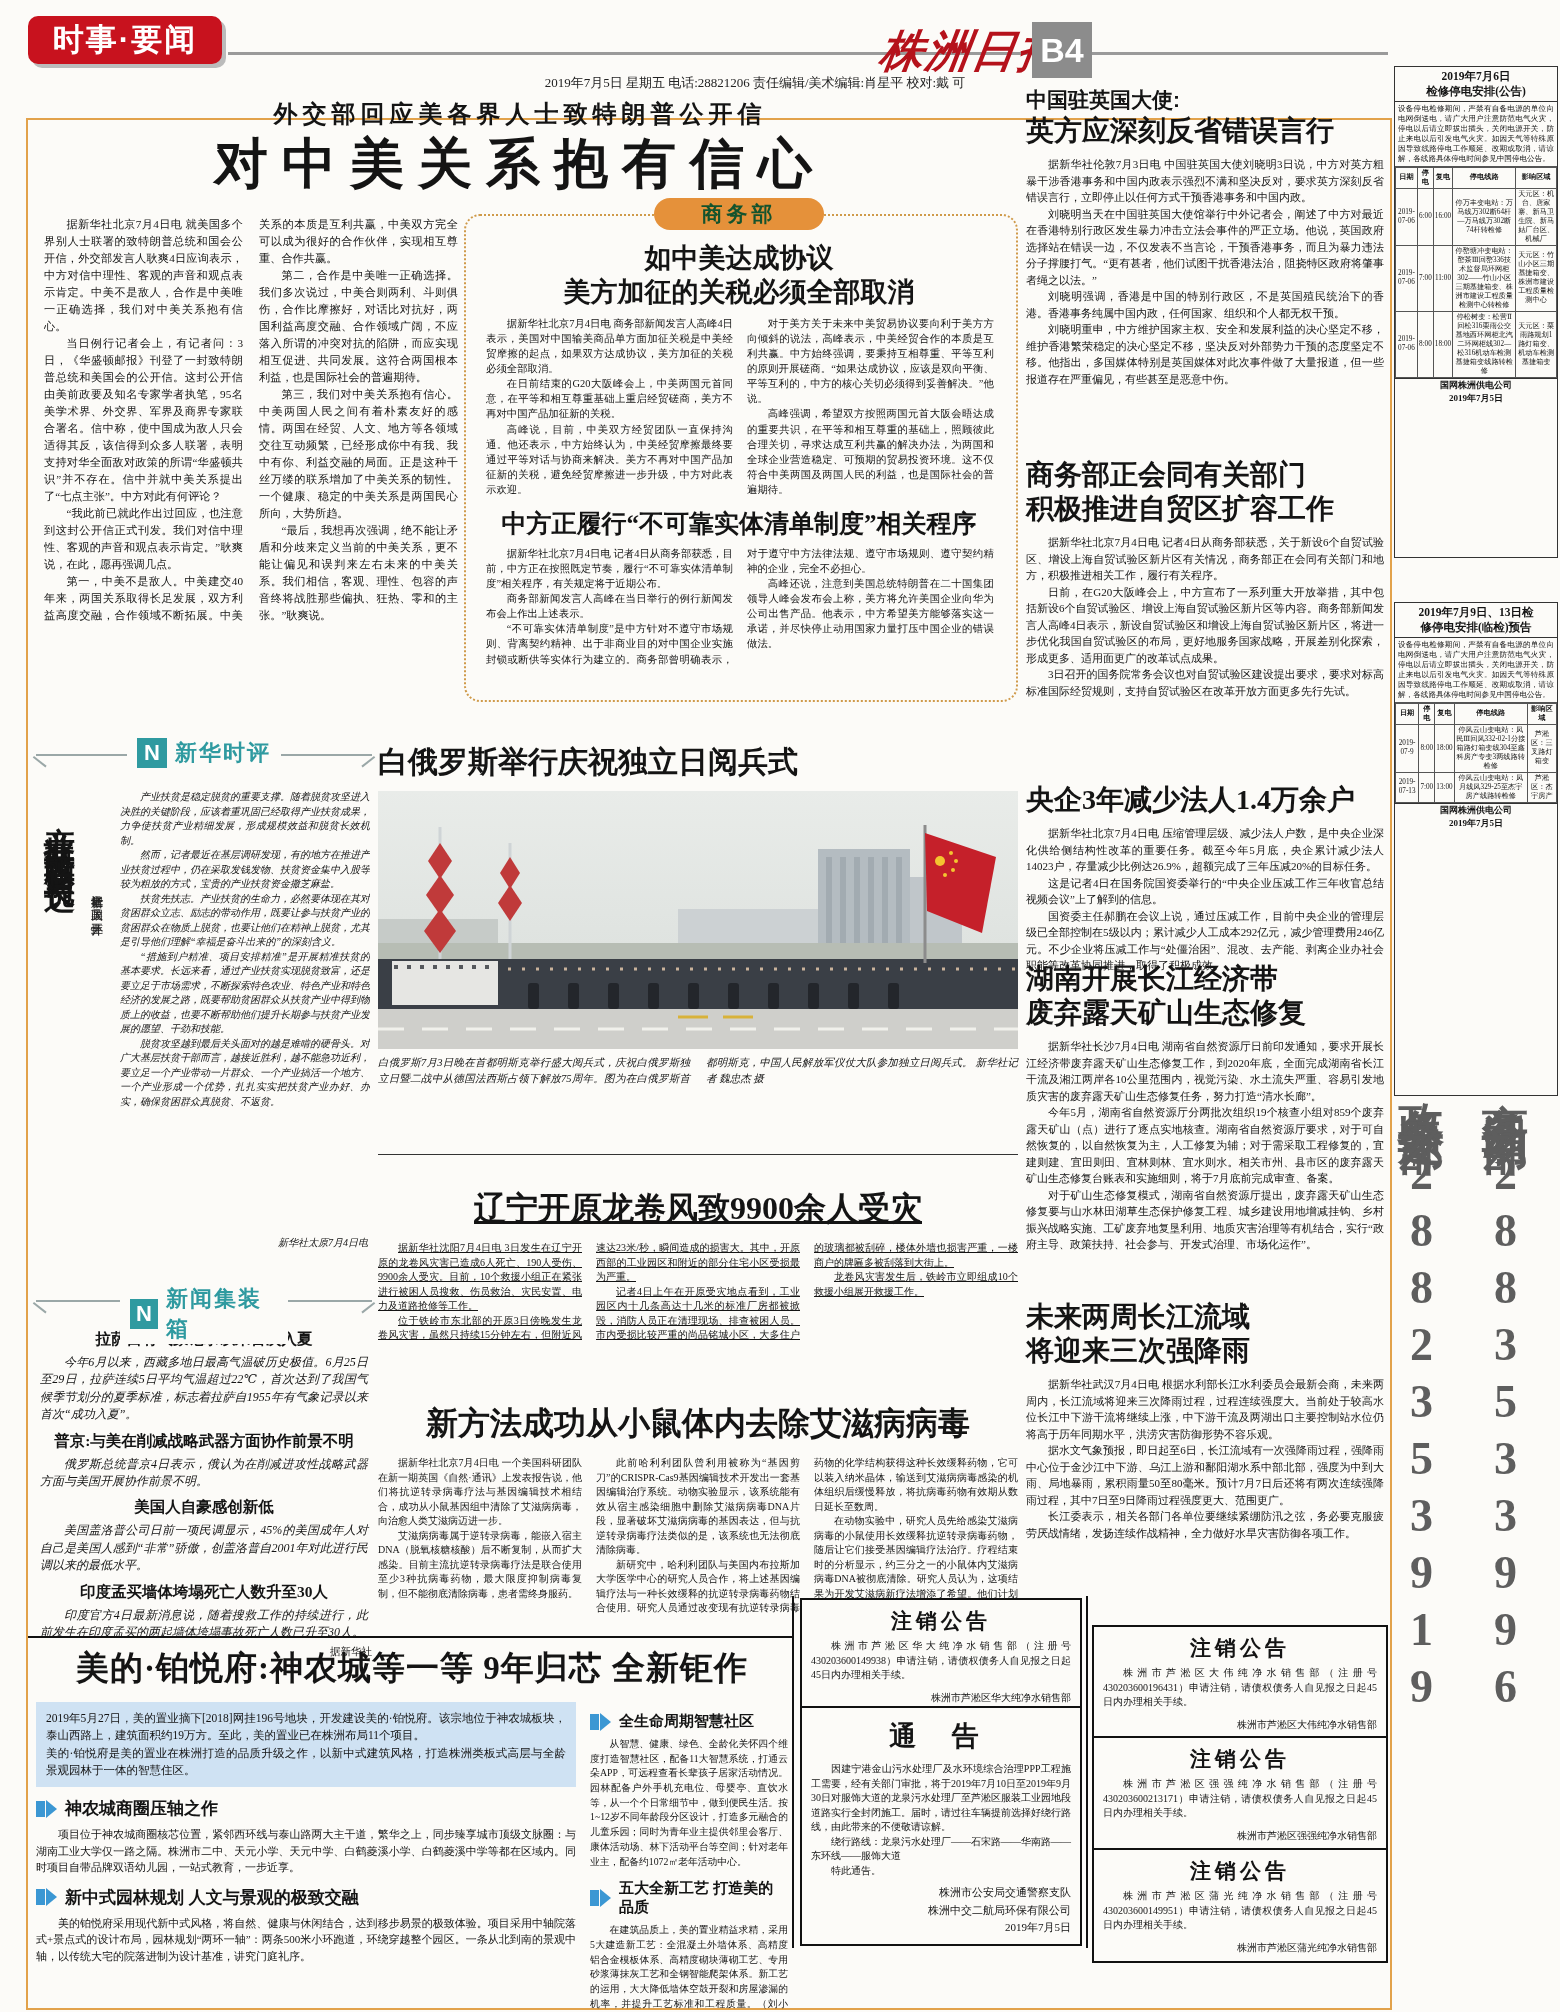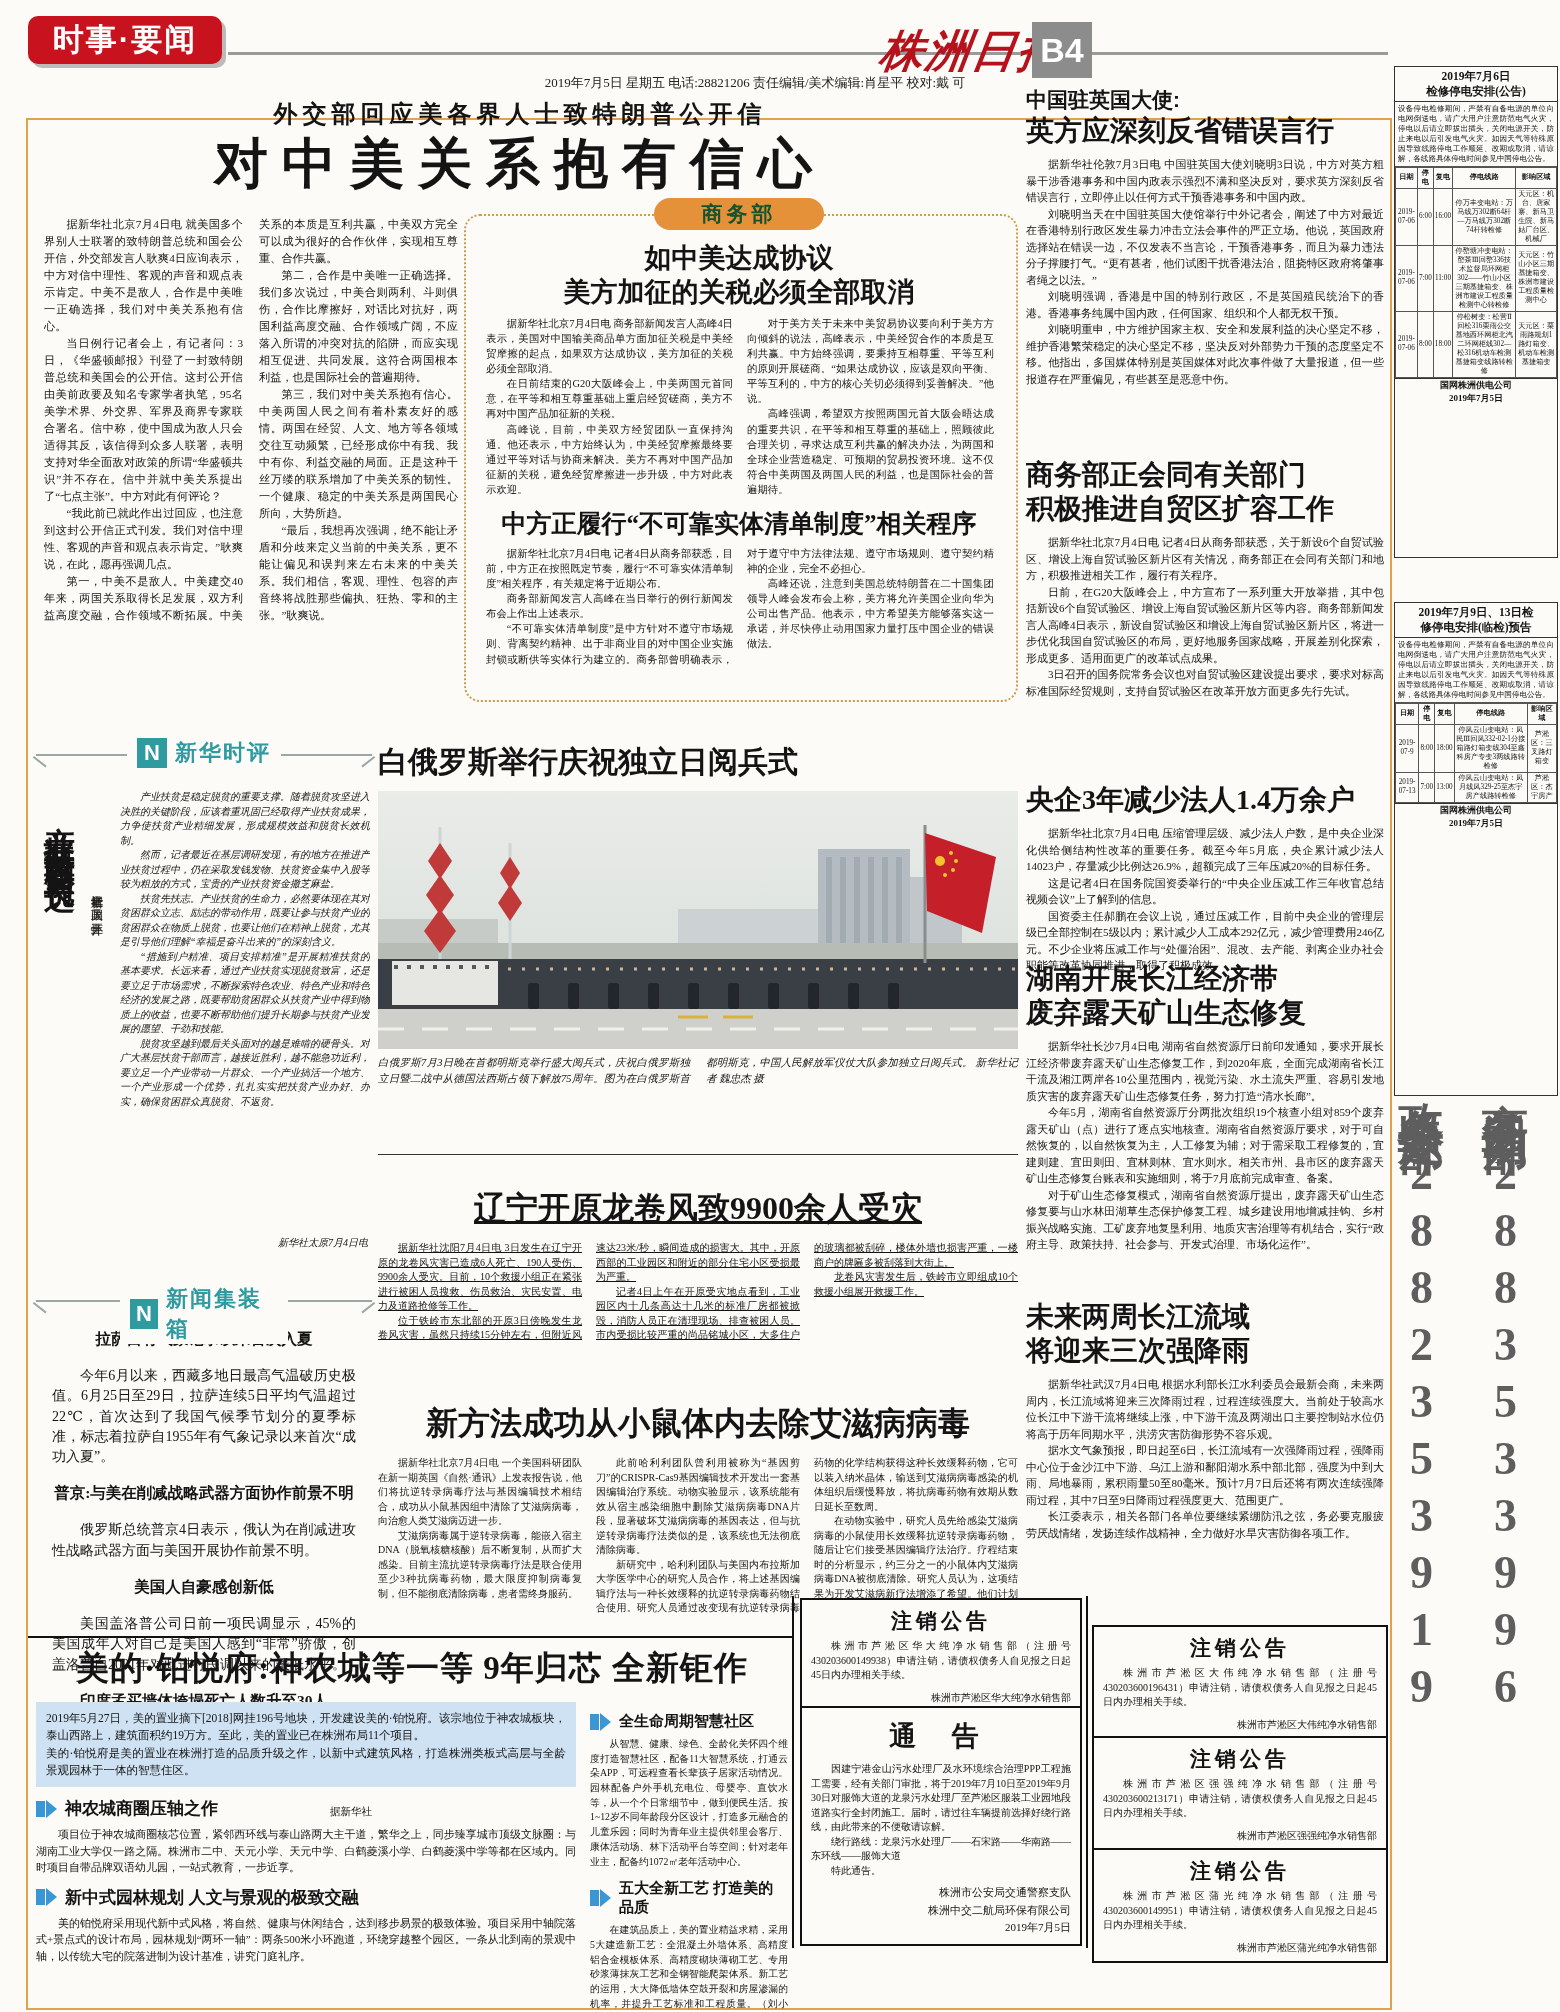--- a/index.html
+++ b/index.html
@@ -57,21 +57,21 @@
      text-orientation:upright;font-family:"Liberation Sans",sans-serif;font-weight:900;
      font-size:31px;letter-spacing:5px;}
   #comm-byline{position:absolute;left:52px;top:150px;height:300px;writing-mode:vertical-rl;
      text-orientation:upright;font-size:12px;color:#222;}
   #comm-body{position:absolute;left:84px;top:54px;width:250px;height:446px;font-size:10px;
      line-height:1.45;text-align:justify;font-style:italic;overflow:hidden;}
   #comm-dateline{position:absolute;right:4px;top:500px;font-size:10px;font-style:italic;}
   
   #briefs{left:36px;top:1282px;width:336px;height:352px;}
   .brief-title{text-align:center;font-weight:900;font-size:15.5px;margin:7px 0 3px;}
-  .brief-text{font-size:14px;line-height:1.45;text-align:justify;text-indent:2em;margin:16px;}
+  .brief-text{font-size:12px;line-height:1.45;text-align:justify;text-indent:2em;margin:4px;font-style:italic;}
   #briefs-source{text-align:right;font-size:10.5px;}
   
   #parade{left:378px;top:742px;width:640px;}
   #parade-title{font-family:"Liberation Sans",sans-serif;font-weight:900;font-size:30px;}
   #parade-photo{margin-top:8px;width:640px;height:258px;display:block;}
   #parade-caption{margin-top:6px;column-count:2;column-gap:16px;font-size:10.5px;line-height:1.5;
      text-align:justify;font-style:italic;}
   
   #tornado{left:378px;top:1154px;width:640px;border-top:1.5px solid #333;padding-top:32px;text-decoration:underline;}
   #hiv{left:378px;top:1402px;width:640px;}

